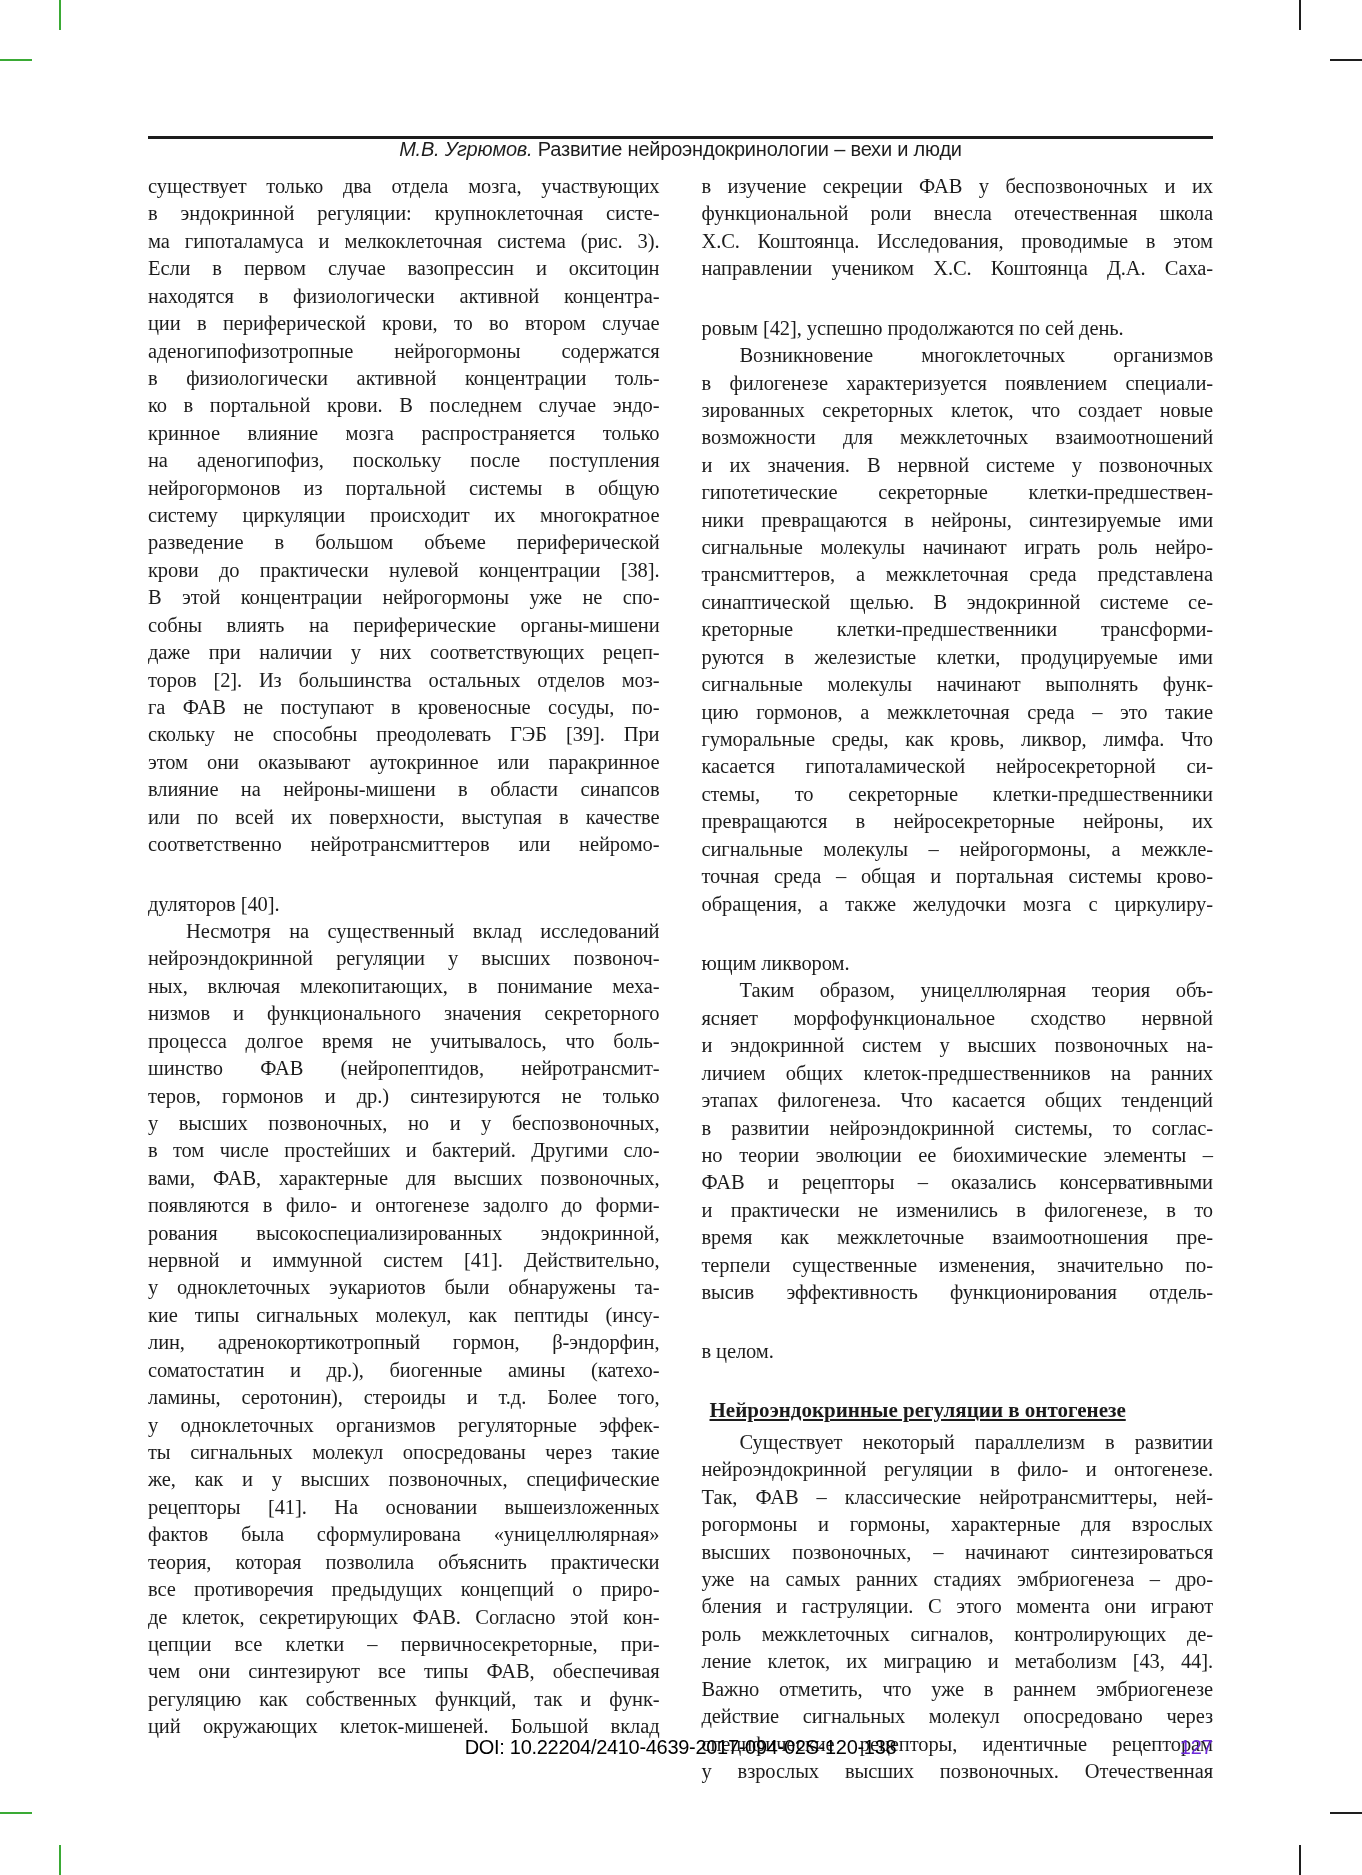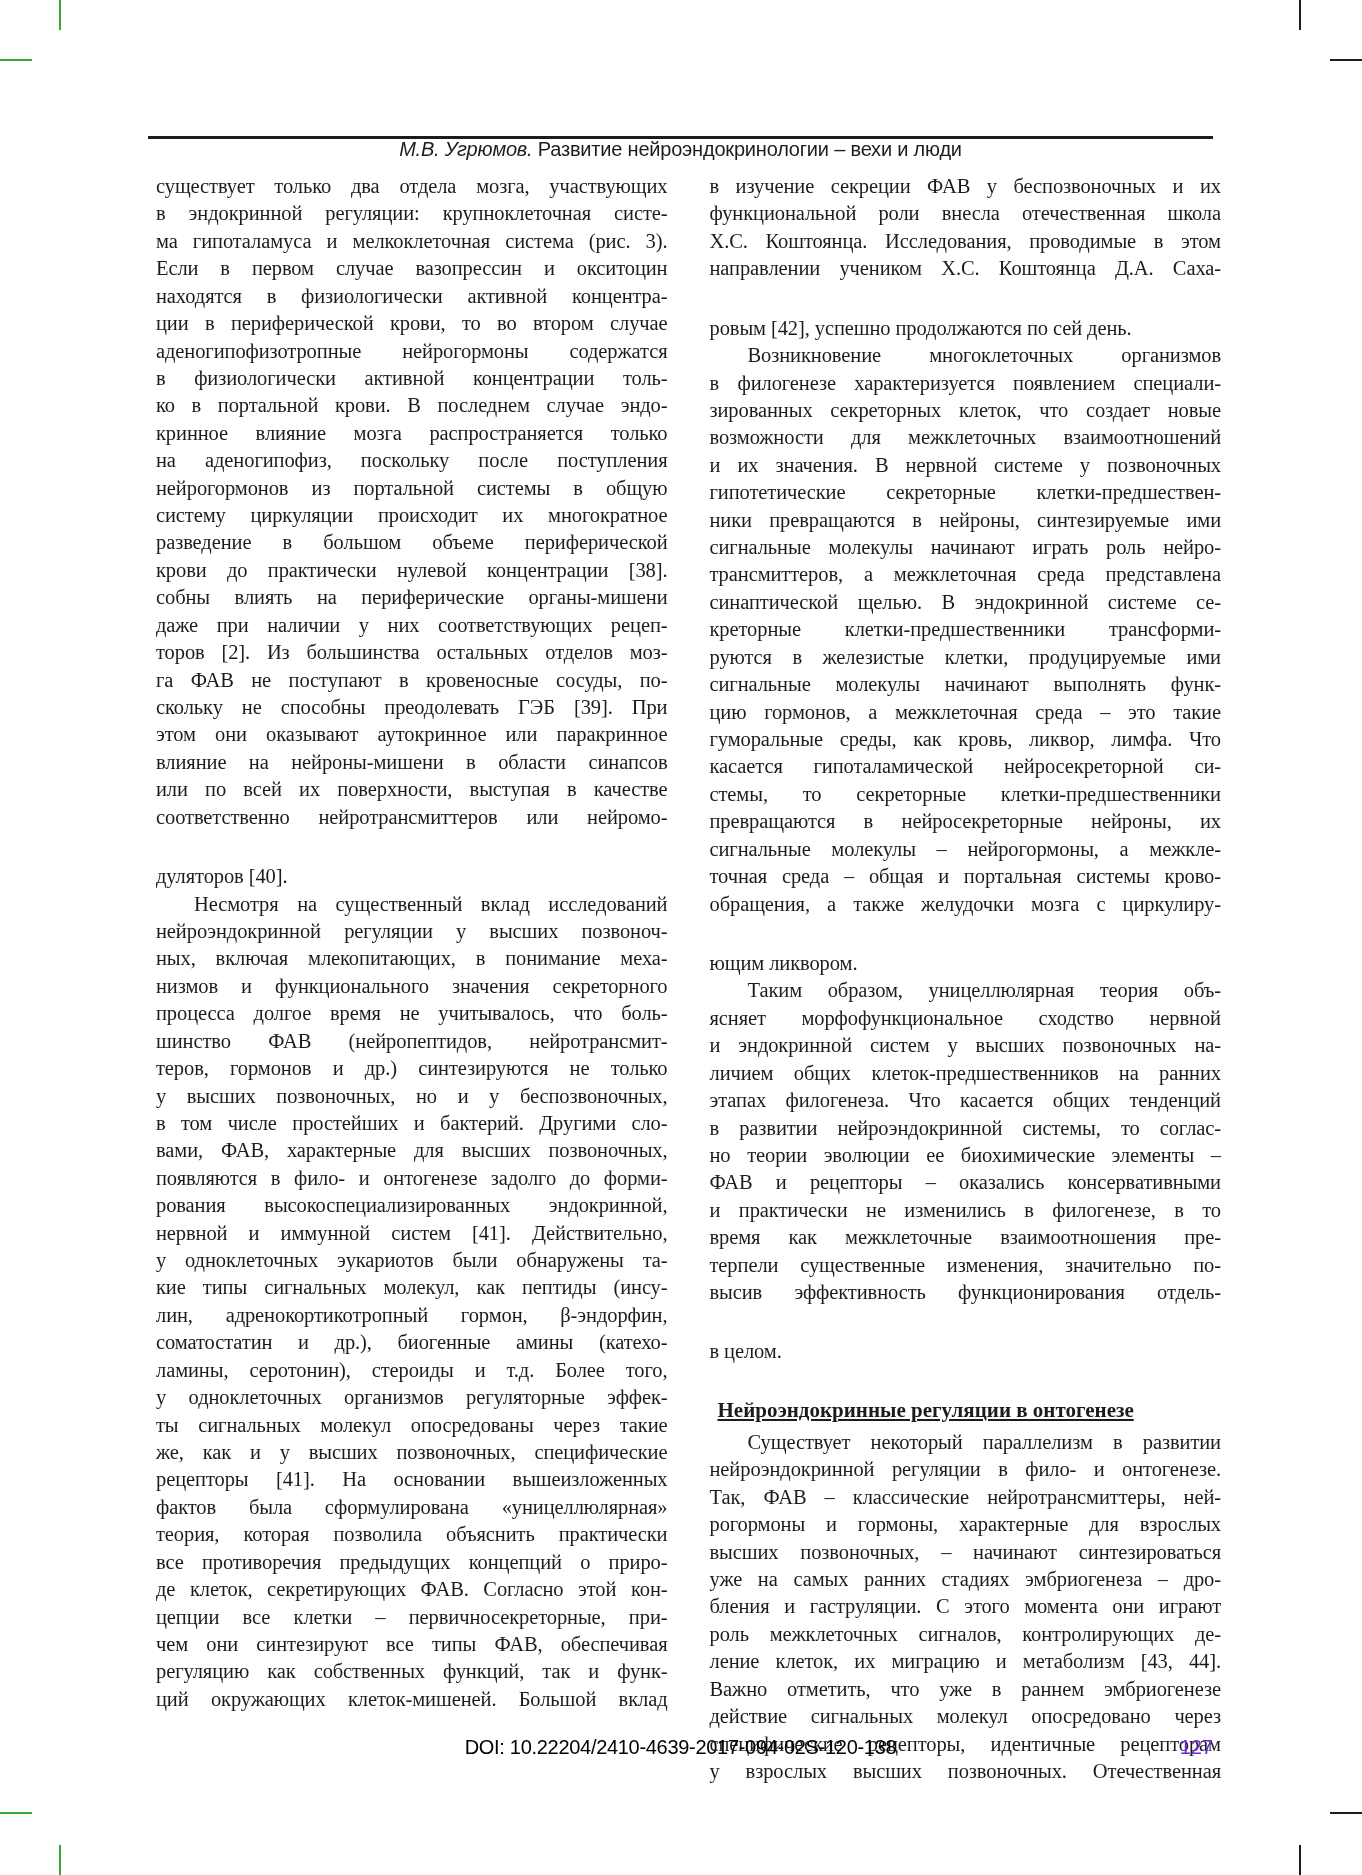--- a/index.html
+++ b/index.html
@@ -28,21 +28,21 @@
   }
   .running-header .author { font-style: italic; }
   .header-rule {
     position: absolute;
     left: 148px; top: 136px; width: 1065px; height: 3px;
     background: #1c1c1c;
   }
   
   .columns {
     position: absolute;
-    left: 156px; top: 173px; width: 1065px;
+    left: 148px; top: 173px; width: 1065px;
     display: flex; gap: 42px;
   }
   .column { width: 515px; }
   .para { margin: 0; }
   .line {
     font-size: 20.5px;
     line-height: 27.42px;
     text-align: justify;
     text-align-last: justify;
     letter-spacing: -0.1px;
@@ -106,20 +106,21 @@
           <div class="line">ции в периферической крови, то во втором случае</div>
           <div class="line">аденогипофизотропные нейрогормоны содержатся</div>
           <div class="line">в физиологически активной концентрации толь-</div>
           <div class="line">ко в портальной крови. В последнем случае эндо-</div>
           <div class="line">кринное влияние мозга распространяется только</div>
           <div class="line">на аденогипофиз, поскольку после поступления</div>
           <div class="line">нейрогормонов из портальной системы в общую</div>
           <div class="line">систему циркуляции происходит их многократное</div>
           <div class="line">разведение в большом объеме периферической</div>
           <div class="line">крови до практически нулевой концентрации [38].</div>
+          <div class="line">В этой концентрации нейрогормоны уже не спо-</div>
           <div class="line">собны влиять на периферические органы-мишени</div>
           <div class="line">даже при наличии у них соответствующих рецеп-</div>
           <div class="line">торов [2]. Из большинства остальных отделов моз-</div>
           <div class="line">га ФАВ не поступают в кровеносные сосуды, по-</div>
           <div class="line">скольку не способны преодолевать ГЭБ [39]. При</div>
           <div class="line">этом они оказывают аутокринное или паракринное</div>
           <div class="line">влияние на нейроны-мишени в области синапсов</div>
           <div class="line">или по всей их поверхности, выступая в качестве</div>
           <div class="line">соответственно нейротрансмиттеров или нейромо-</div>
           <div class="line last">дуляторов [40].</div>

